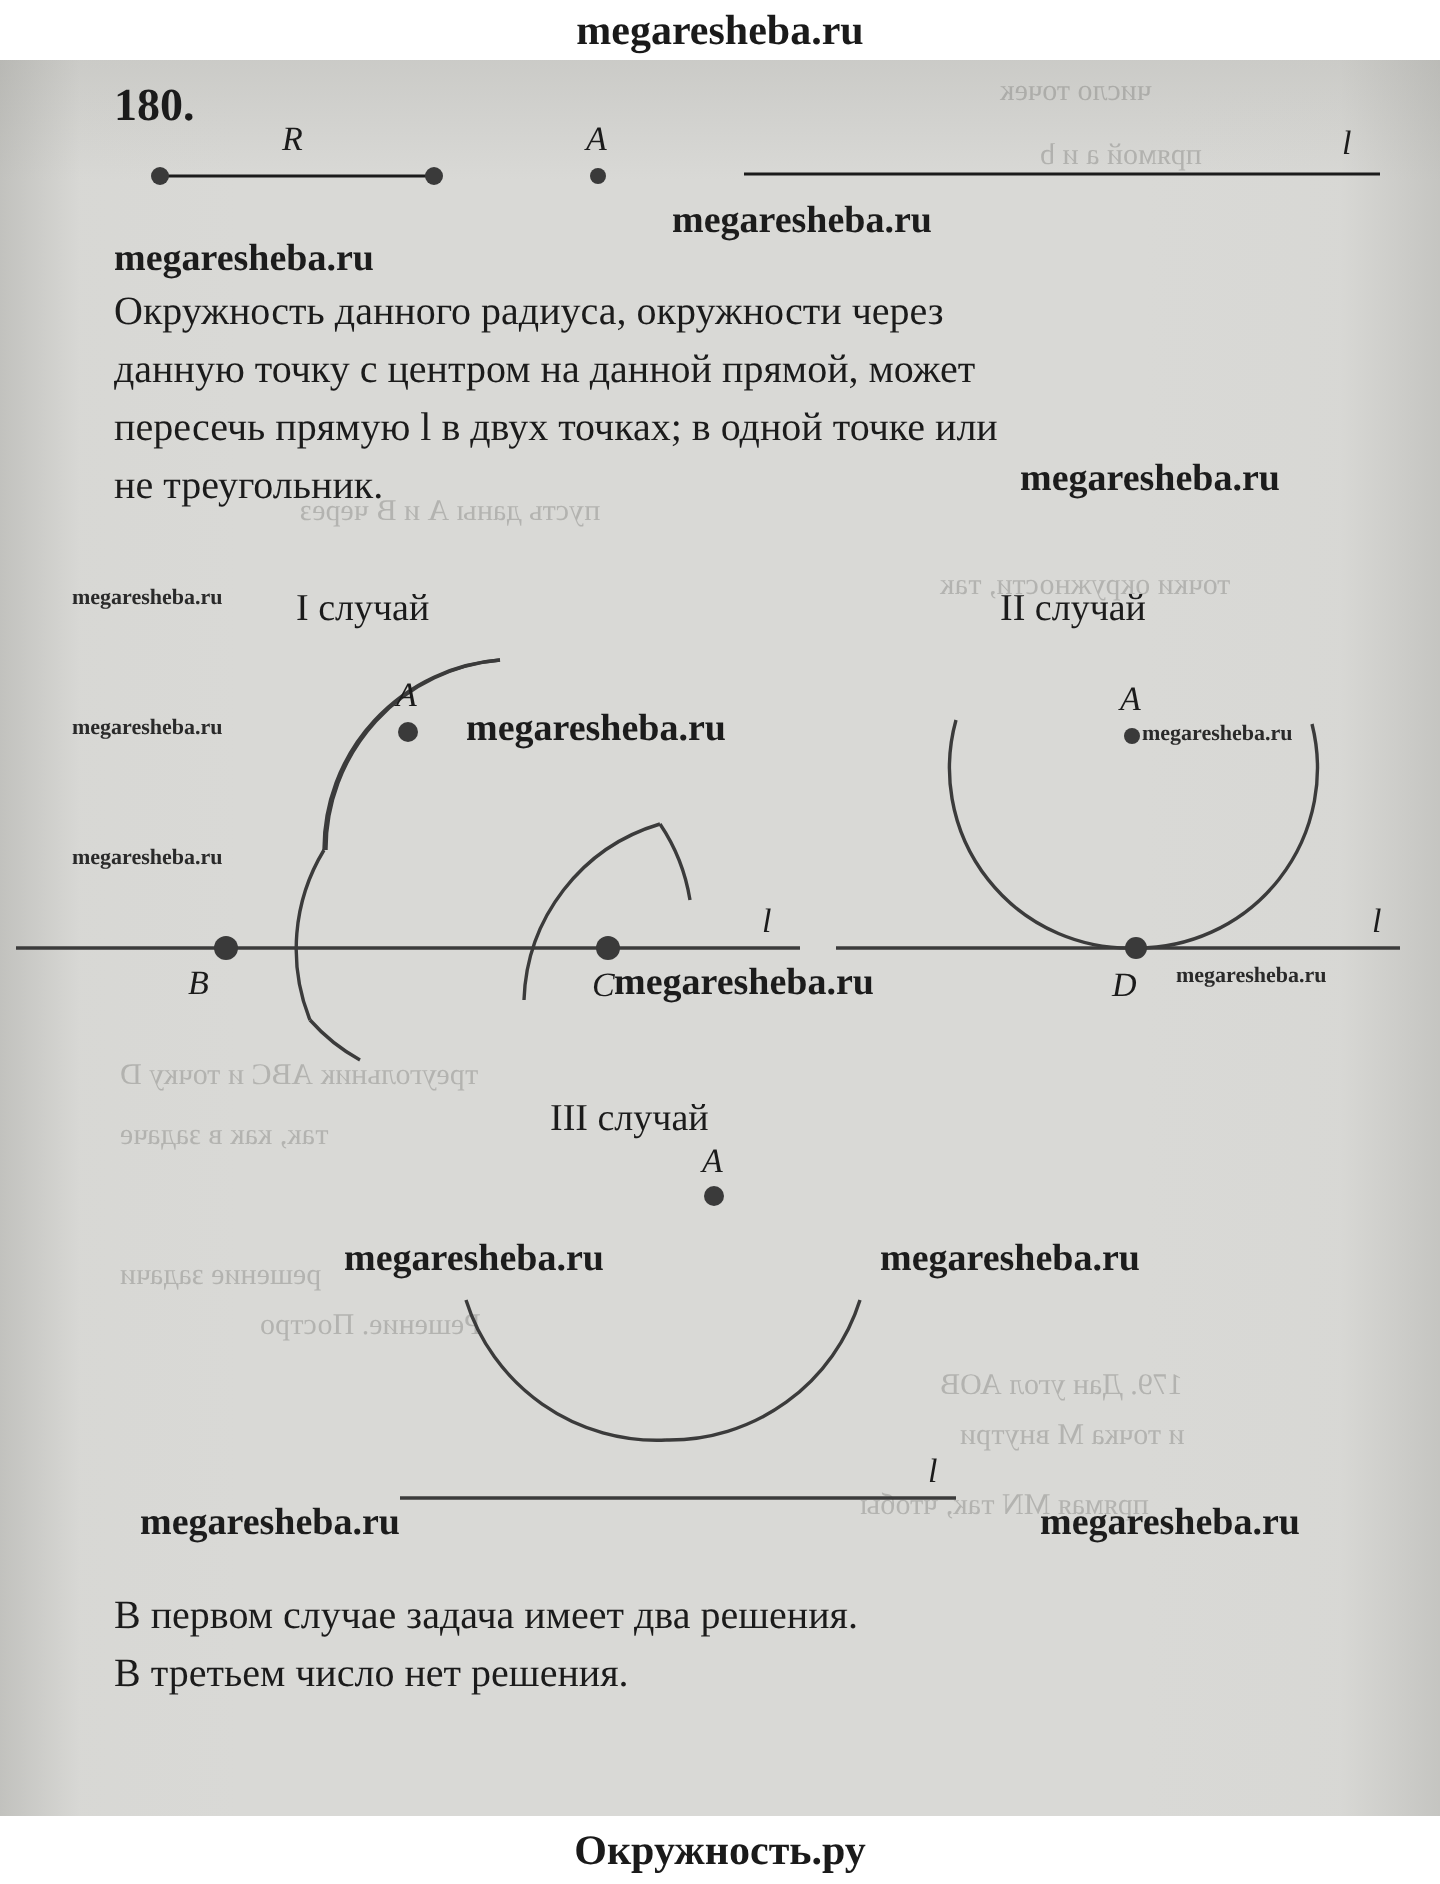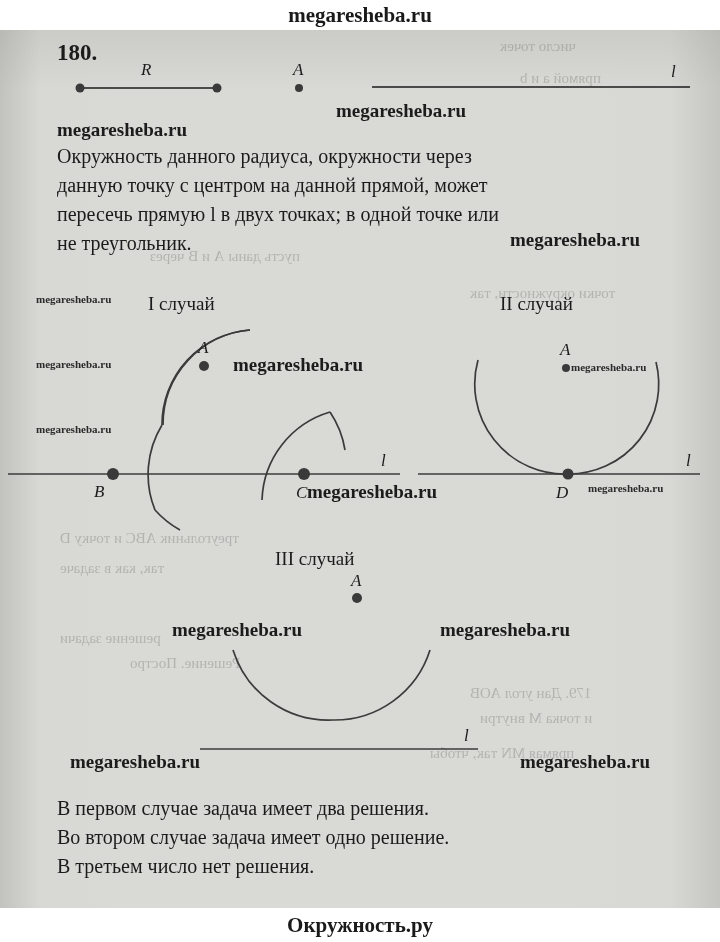--- a/index.html
+++ b/index.html
@@ -158,21 +158,20 @@
 
       <div class="body-text statement">
         <span class="ln">Окружность данного радиуса, окружности через</span>
         <span class="ln">данную точку с центром на данной прямой, может</span>
         <span class="ln">пересечь прямую l в двух точках; в одной точке или</span>
         <span class="ln">не треугольник.</span>
       </div>
 
       <div class="body-text answers">
         <span class="ln">В первом случае задача имеет два решения.</span>
-        <span class="ln">Во втором случае задача имеет одно решение.</span>
         <span class="ln">В третьем число нет решения.</span>
       </div>
 
       <svg class="fig" viewBox="0 0 720 878">
         <g stroke="#1b1b1b" fill="none" stroke-width="1.6">
 
           <line x1="80" y1="58" x2="217" y2="58"></line>
 
           <line x1="372" y1="57" x2="690" y2="57"></line>
         </g>

